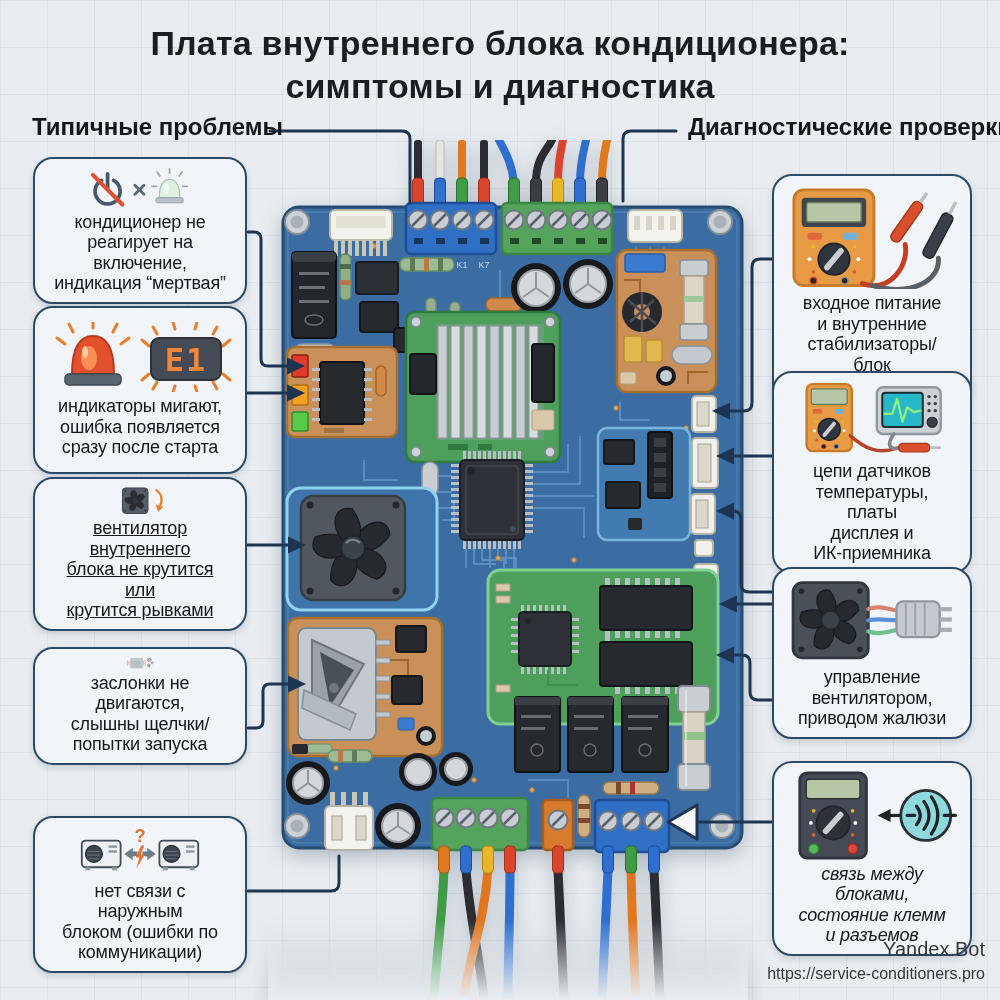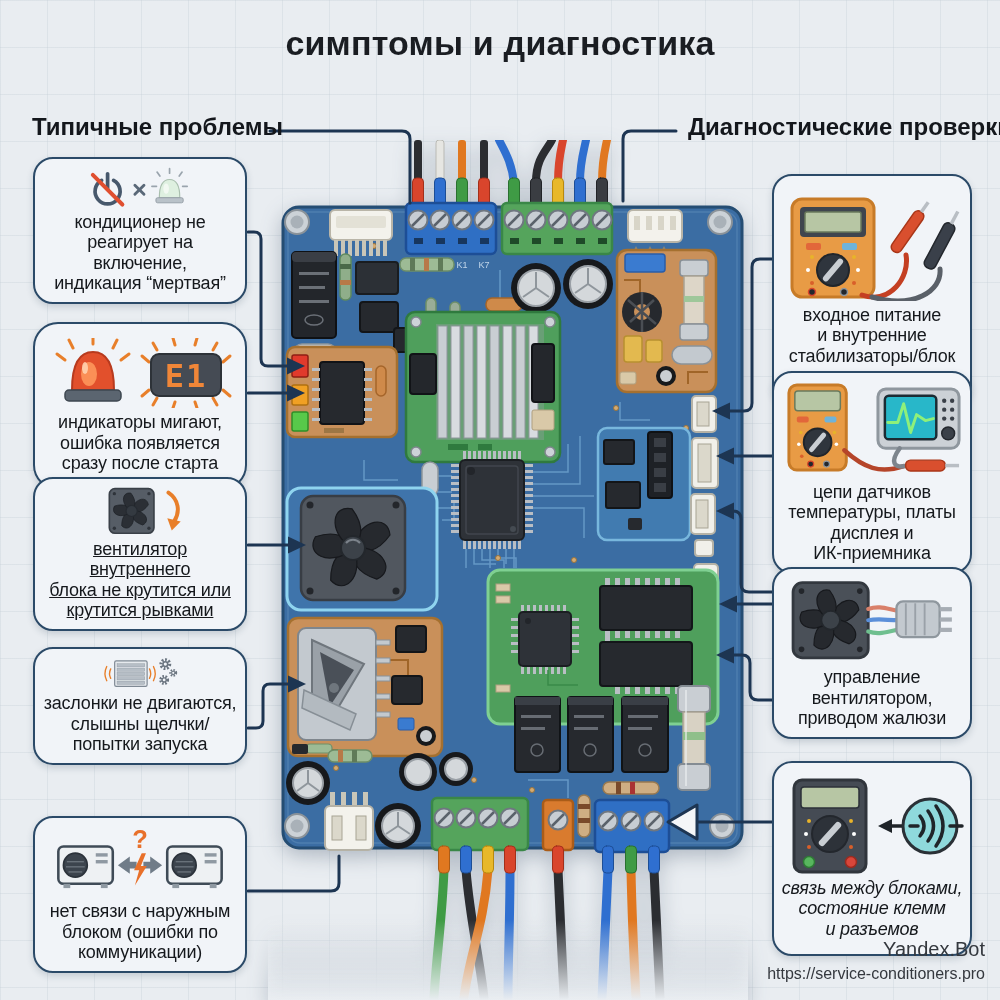--- a/index.html
+++ b/index.html
@@ -10,21 +10,21 @@
       linear-gradient(rgba(200,209,218,.38) 1px, transparent 1px),
       linear-gradient(90deg, rgba(200,209,218,.38) 1px, transparent 1px);
     background-size:47px 47px;}
   .title{position:absolute;left:0;top:22px;width:1000px;text-align:center;
     font-size:34px;font-weight:bold;line-height:1.25;color:#1a1d22;letter-spacing:.2px;}
   .colhdr{position:absolute;font-size:24px;font-weight:bold;color:#14171c;white-space:nowrap;}
   .hdr-left{left:32px;top:113px;}
   .hdr-right{left:688px;top:113px;}
   .callout-box{position:absolute;background:#f1f4f8;border:2.5px solid #2b4a68;border-radius:20px;
     box-shadow:0 3px 7px rgba(35,55,80,.18);display:flex;flex-direction:column;align-items:center;
-    justify-content:center;gap:4px;padding:8px 6px;box-sizing:border-box;text-align:center;}
+    justify-content:center;gap:4px;padding:8px 18px;box-sizing:border-box;text-align:center;}
   .lbox{left:33px;width:214px;}
   .rbox{left:772px;width:200px;}
   .btext{font-size:18px;line-height:1.14;white-space:pre-line;color:#15181c;letter-spacing:-.2px;}
   .footer{position:absolute;right:15px;top:938px;text-align:right;color:#34383e;}
   .footer .brand{font-size:20px;}
   .footer .url{font-size:16px;margin-top:4px;}
   svg{display:block;}
   .pcb{position:absolute;left:268px;top:140px;filter:drop-shadow(0 6px 10px rgba(40,60,85,.30));}
   .lines{position:absolute;left:0;top:0;}
 </style>
@@ -623,20 +623,21 @@
       <polygon points="712,411 730,402.5 730,419.5"></polygon>
       <polygon points="716,456 734,447.5 734,464.5"></polygon>
       <polygon points="716,511 734,502.5 734,519.5"></polygon>
       <polygon points="719,604 737,595.5 737,612.5"></polygon>
       <polygon points="716,655 734,646.5 734,663.5"></polygon>
     </g>
     <polygon points="668,822 697,805 697,839" fill="#f4f6f8" stroke="#1d3552" stroke-width="3" stroke-linejoin="round"></polygon>
   </svg>
 
   <div class="title">
+    <div>Плата внутреннего блока кондиционера:</div>
     <div>симптомы и диагностика</div>
   </div>
   <div class="colhdr hdr-left">Типичные проблемы</div>
   <div class="colhdr hdr-right">Диагностические проверки</div>
 
   <div class="callout-box lbox" style="top:157px;height:147px;">
     <svg width="186" height="72" viewBox="0 0 186 72">
       <path d="M25.5,23.5 A22,22 0 1 0 46.5,23.5" fill="none" stroke="#47586c" stroke-width="6.5" stroke-linecap="round"></path>
       <line x1="36" y1="12" x2="36" y2="38" stroke="#47586c" stroke-width="6.5" stroke-linecap="round"></line>
       <line x1="10" y1="14" x2="62" y2="66" stroke="#e04f30" stroke-width="7" stroke-linecap="round"></line>
@@ -655,21 +656,21 @@
         <path d="M127,54 Q127,22 145,22 Q163,22 163,54 Z" fill="#def0e0" stroke="#a9bfae" stroke-width="2"></path>
         <ellipse cx="139" cy="38" rx="5" ry="9" fill="#f4faf4" opacity=".9"></ellipse>
         <rect x="121" y="54" width="48" height="9" rx="3" fill="#b9c2c9" stroke="#8f99a1" stroke-width="1.5"></rect>
       </g>
     </svg>
     <div class="btext">кондиционер не
 реагирует на включение,
 индикация “мертвая”</div>
   </div>
 
-  <div class="callout-box lbox" style="top:322px;height:168px;border-radius:25px;">
+  <div class="callout-box lbox" style="top:306px;height:168px;">
     <svg width="190" height="70" viewBox="0 0 190 70">
       <g stroke="#e87f2a" stroke-width="3" stroke-linecap="round">
         <line x1="20" y1="22" x2="12" y2="16"></line>
           <line x1="28" y1="10" x2="24" y2="2"></line>
         <line x1="48" y1="6" x2="48" y2="-1"></line>
           <line x1="68" y1="10" x2="72" y2="2"></line>
           <line x1="76" y1="22" x2="84" y2="16"></line>
       </g>
       <g>
         <path d="M27,52 Q27,14 48,14 Q69,14 69,52 Z" fill="#e2502c" stroke="#b83a1e" stroke-width="2"></path>

